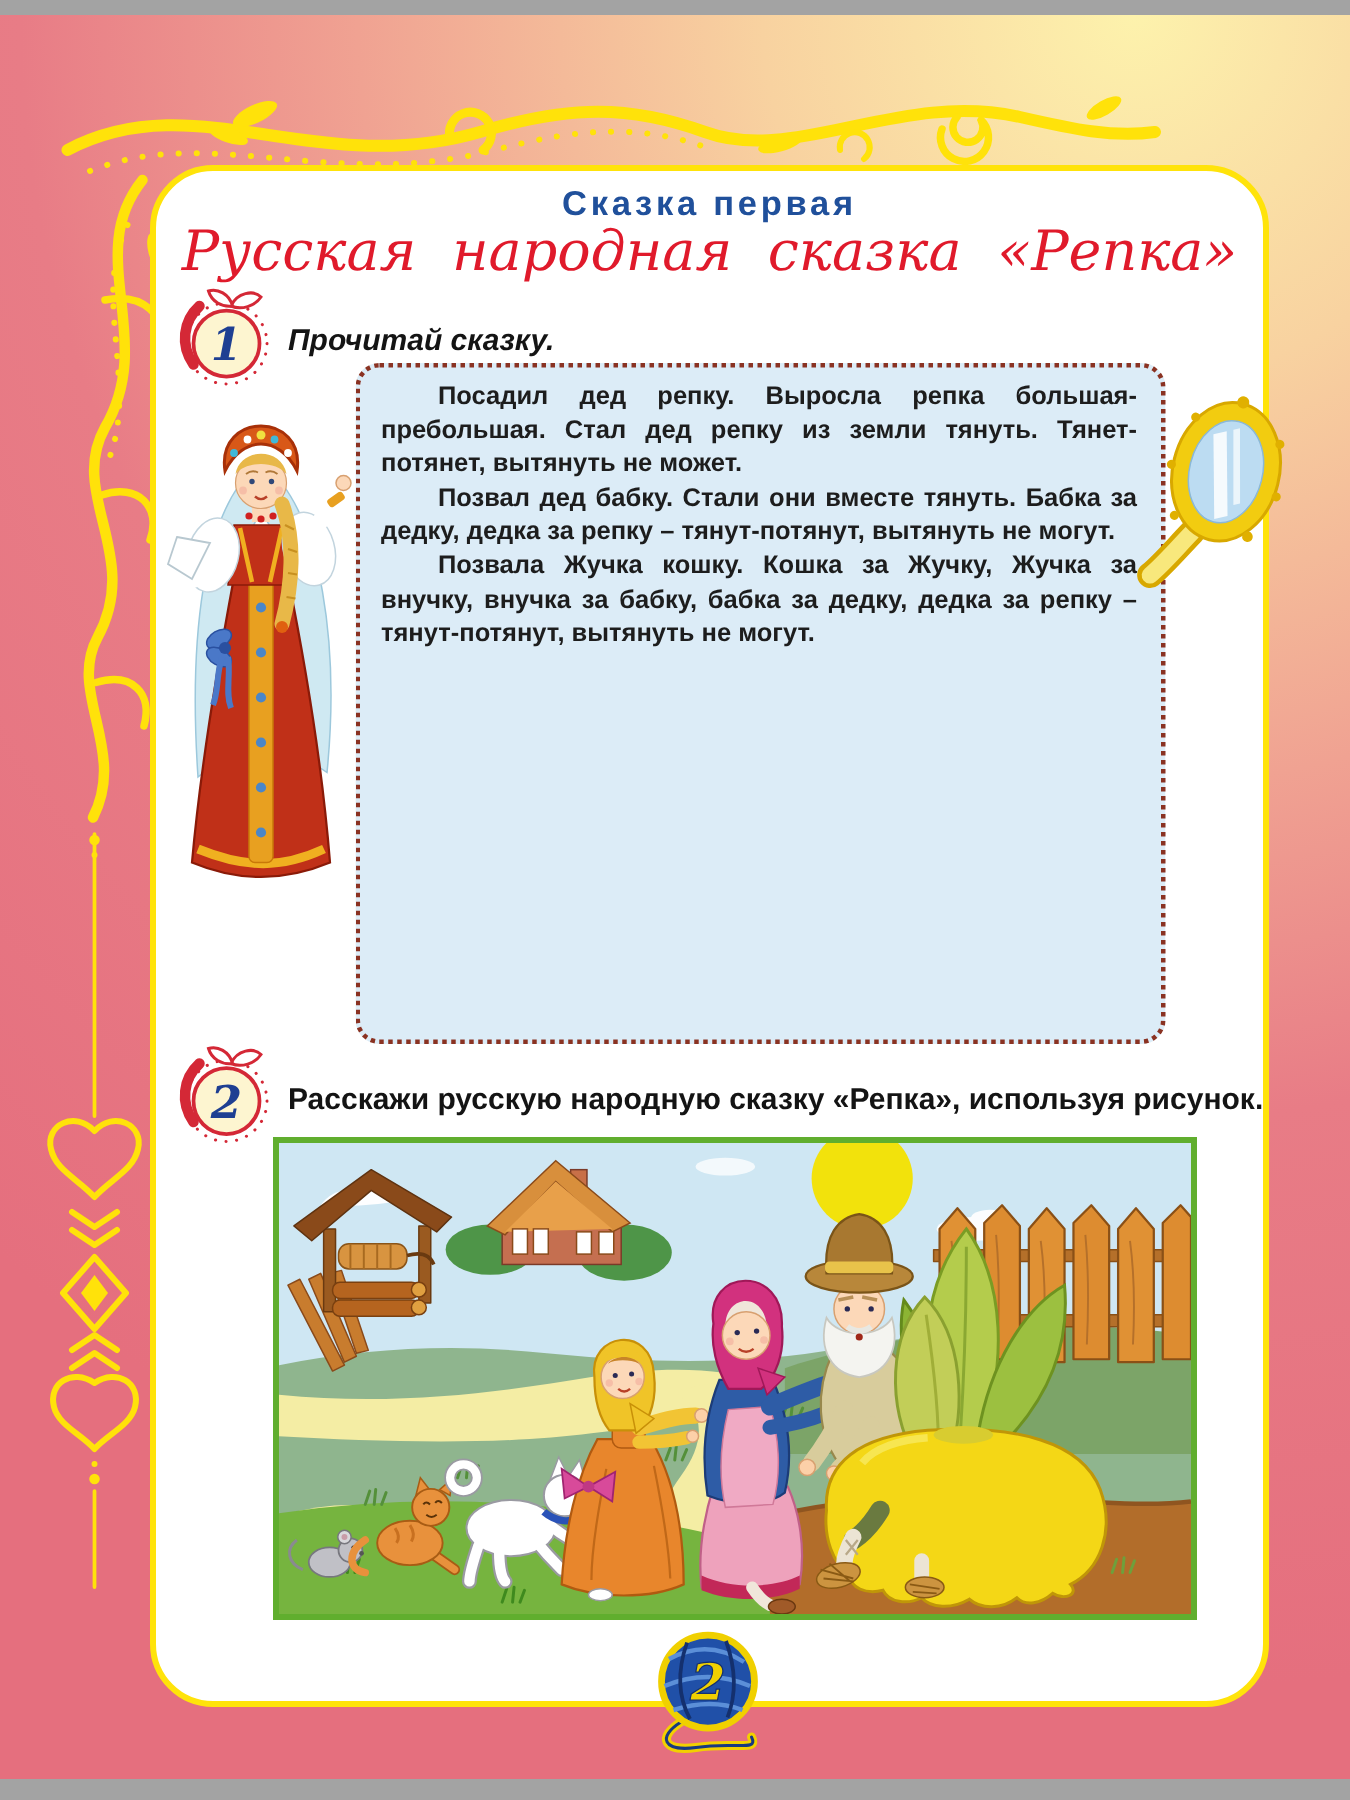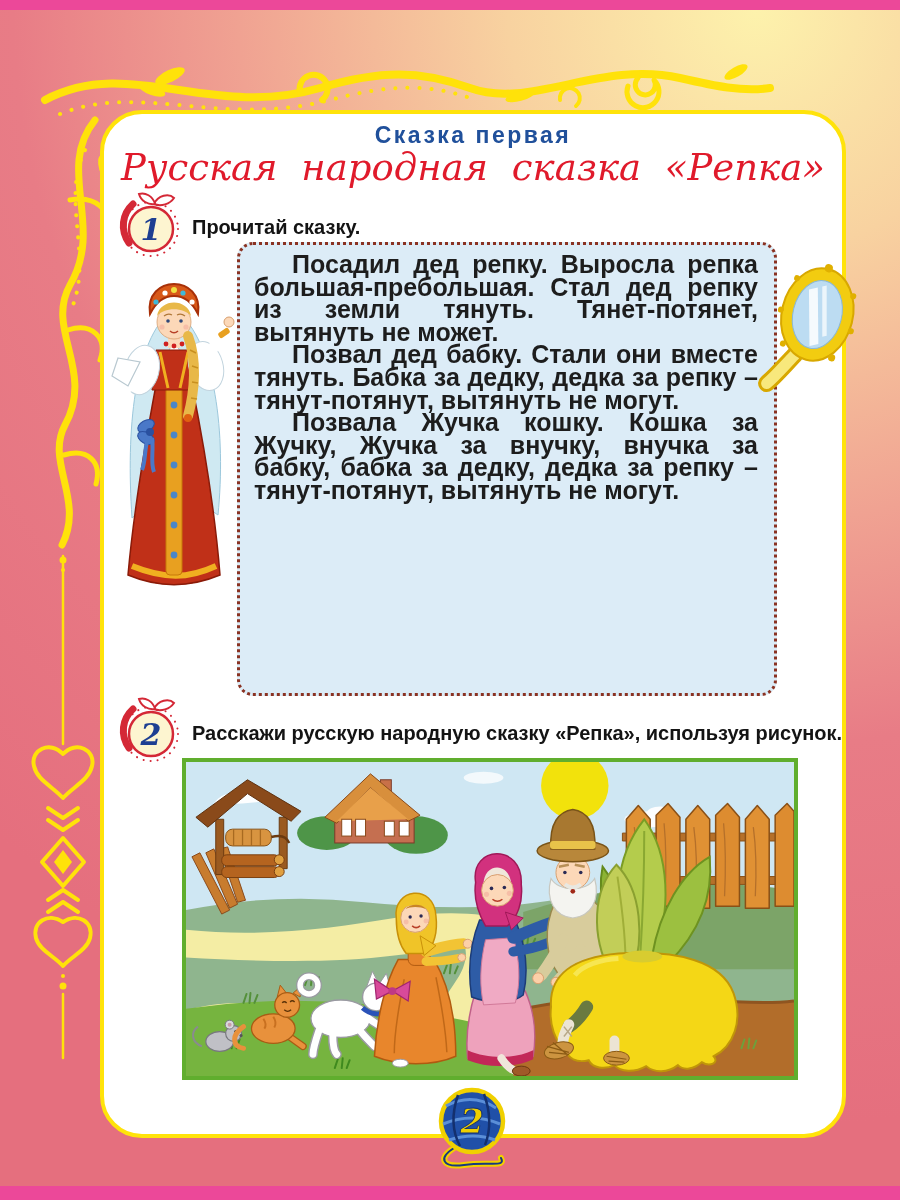--- a/index.html
+++ b/index.html
@@ -1,38 +1,38 @@
 <!DOCTYPE html>
 <html><head>
 <meta charset="utf-8">
 <style>
   html,body{margin:0;padding:0;}
   body{width:900px;height:1200px;background:#ffffff;font-family:"Liberation Sans",sans-serif;}
-  .page{position:relative;width:900px;height:1200px;overflow:hidden;background:#ec4899;}
+  .page{position:relative;width:900px;height:1200px;overflow:hidden;background:#a3a3a3;}
   .frame{position:absolute;left:0;right:0;top:10px;bottom:14px;z-index:0;
     background:radial-gradient(125% 95% at 84% 0%, #fdf2ac 0%, #f8d2a0 22%, #f0a292 46%, #e87c86 66%, #e56f7e 100%);}
   .ornaments{position:absolute;left:0;top:0;width:900px;height:1200px;z-index:1;pointer-events:none;}
   .content{position:absolute;left:100px;top:110px;width:746px;height:1028px;z-index:2;
     background:#ffffff;border:4px solid #ffe30a;border-radius:42px;box-sizing:border-box;}
   .series{position:absolute;left:0;right:0;top:8px;text-align:center;
     color:#20509b;font-weight:bold;font-size:23px;letter-spacing:2.5px;}
   .title{position:absolute;left:0;right:0;top:32px;text-align:center;
     color:#e01a2b;font-family:"DejaVu Serif",serif;font-style:italic;font-weight:normal;
     font-size:37px;word-spacing:12px;}
   .badge{position:absolute;width:64px;height:66px;}
   .badge1{left:14px;top:78px;}
   .badge2{left:14px;top:583px;}
   .task-label{position:absolute;color:#141414;font-weight:bold;font-size:20px;white-space:nowrap;}
-  .label1{left:88px;top:102px;}
+  .label1{left:88px;top:102px;font-style:italic;}
   .label2{left:88px;top:608px;}
   .story-box{position:absolute;left:133px;top:128px;width:540px;height:454px;box-sizing:border-box;
     background:#dcecf7;border:3px dotted #8a3222;border-radius:16px;
     padding:8px 16px 8px 14px;overflow:hidden;}
   .story-box p{margin:0;text-indent:38px;text-align:justify;color:#1d1d1d;
-    font-weight:bold;font-size:25px;line-height:22.6px;}
+    font-weight:bold;font-size:17px;line-height:22.6px;}
   .girl{position:absolute;left:0px;top:136px;width:140px;height:342px;}
   .mirror{position:absolute;left:658px;top:146px;width:92px;height:142px;transform:rotate(14deg);}
   .scene{position:absolute;left:78px;top:644px;width:616px;height:322px;box-sizing:border-box;
     border:4px solid #60ae2e;background:#cfe7f3;}
   .scene svg{display:block;width:100%;height:100%;}
   .yarn{position:absolute;left:434px;top:1084px;width:78px;height:90px;z-index:3;}
   .badge-num{font-family:"DejaVu Serif",serif;font-style:italic;font-weight:bold;font-size:30px;}
   .yarn-num{font-family:"DejaVu Serif",serif;font-style:italic;font-weight:bold;font-size:34px;}
 </style>
 </head>

